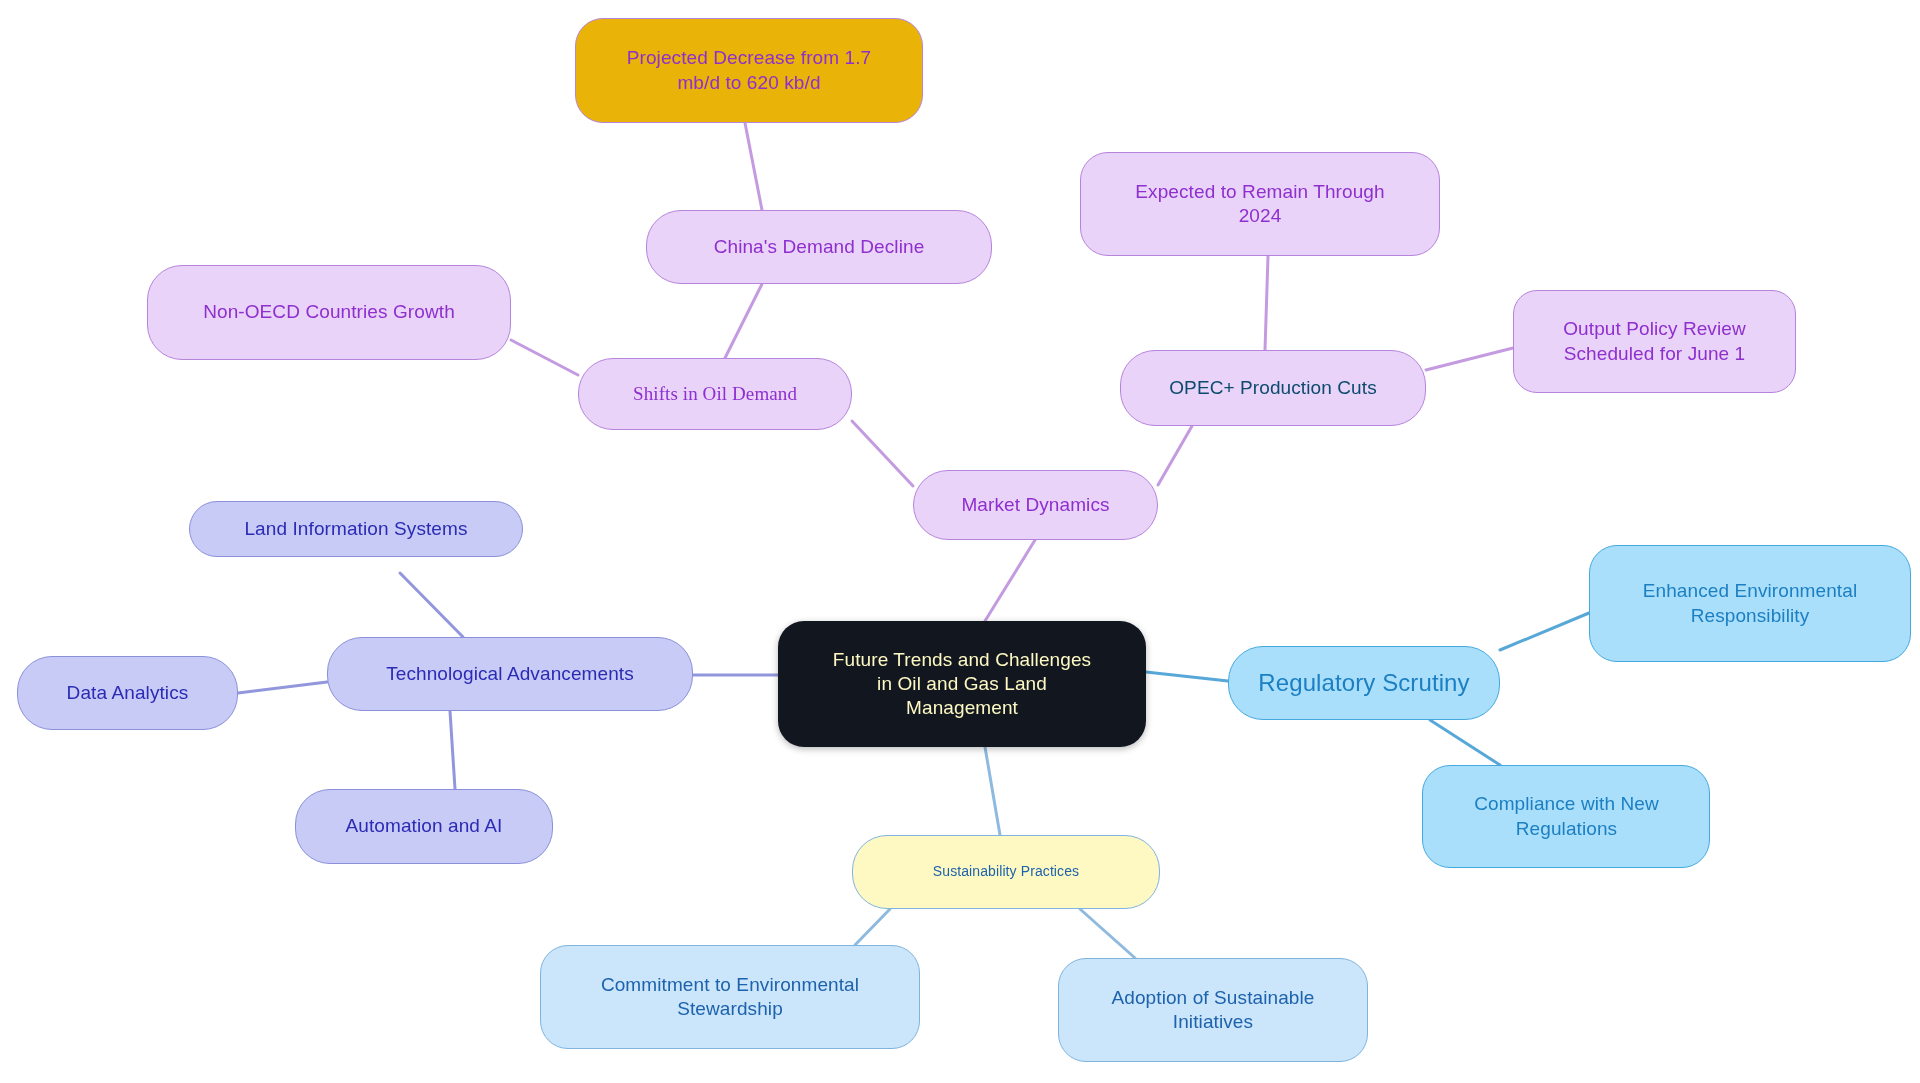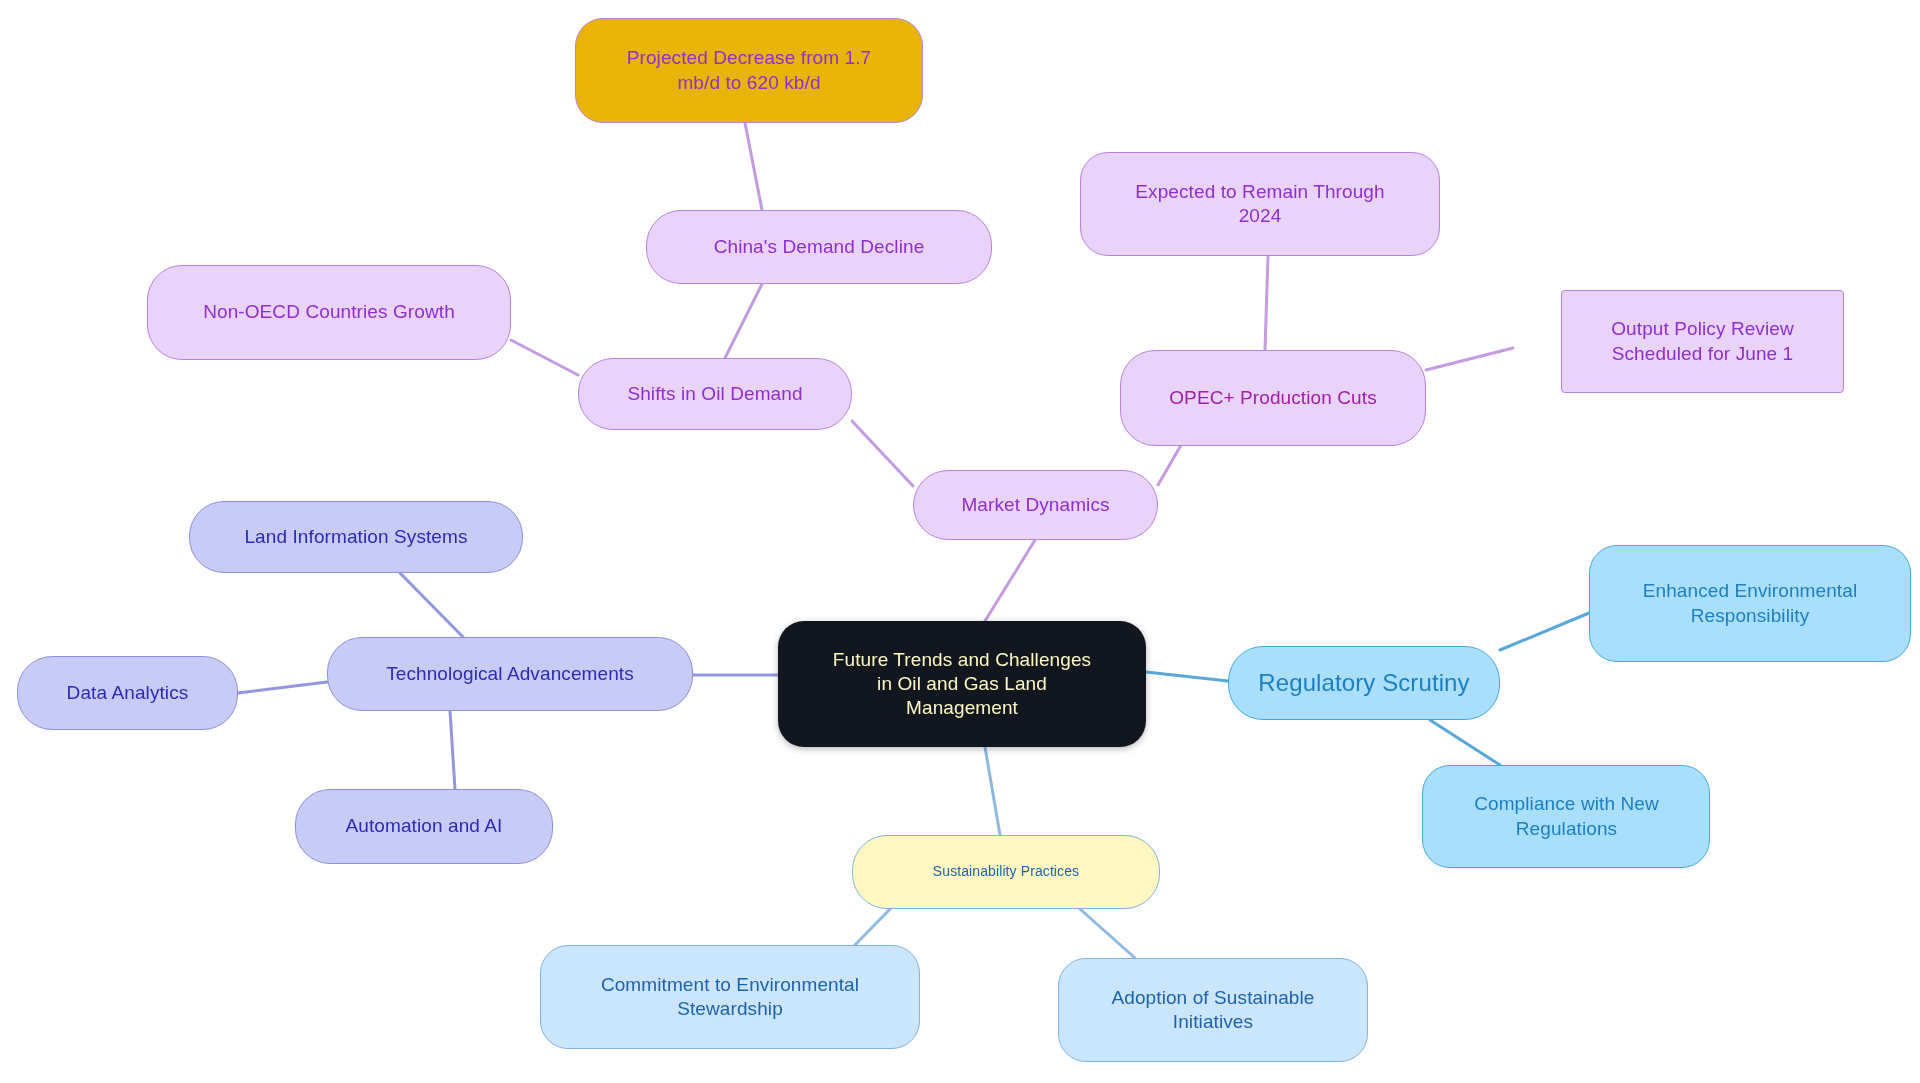--- a/index.html
+++ b/index.html
@@ -71,32 +71,32 @@
       <path d="M 1430 720 L 1500 765" stroke="#57a8d8" stroke-width="3" fill="none" stroke-linecap="round"></path>
       <path d="M 985 747 L 1000 835" stroke="#8fbadf" stroke-width="3" fill="none" stroke-linecap="round"></path>
       <path d="M 890 909 L 855 945" stroke="#8fbadf" stroke-width="3" fill="none" stroke-linecap="round"></path>
       <path d="M 1080 909 L 1135 958" stroke="#8fbadf" stroke-width="3" fill="none" stroke-linecap="round"></path>
     </svg>
   <div id="nodes-layer">
       <div class="node node-root" style="left: 778px; top: 621px; width: 368px; height: 126px; background: rgb(17, 22, 31); border-color: rgb(17, 22, 31); color: #fef9c3; font-size: 19px; border-radius: 26px;"><span>Future Trends and Challenges
 in Oil and Gas Land
 Management</span></div>
       <div class="node" style="left: 913px; top: 470px; width: 245px; height: 70px; background: rgb(233, 211, 249); border-color: rgb(183, 132, 221); color: rgb(142, 47, 206); font-size: 19px; border-radius: 35px;"><span>Market Dynamics</span></div>
-      <div class="node" style="left: 578px; top: 358px; width: 274px; height: 72px; background: rgb(233, 211, 249); border-color: rgb(183, 132, 221); color: rgb(142, 47, 206); font-size: 19px; border-radius: 35px;"><span>Shifts in Oil Demand</span></div>
+      <div class="node" style="left: 578px; top: 358px; width: 274px; height: 72px; background: rgb(233, 211, 249); border-color: rgb(183, 132, 221); color: rgb(142, 47, 206); font-size: 19px; border-radius: 35px; font-family: Liberation Serif, serif;"><span>Shifts in Oil Demand</span></div>
       <div class="node" style="left: 646px; top: 210px; width: 346px; height: 74px; background: rgb(233, 211, 249); border-color: rgb(183, 132, 221); color: rgb(142, 47, 206); font-size: 19px; border-radius: 35px;"><span>China's Demand Decline</span></div>
       <div class="node" style="left: 575px; top: 18px; width: 348px; height: 105px; background: #eab308; border-color: rgb(183, 132, 221); color: rgb(142, 47, 206); font-size: 19px; border-radius: 28px;"><span>Projected Decrease from 1.7
 mb/d to 620 kb/d</span></div>
       <div class="node" style="left: 147px; top: 265px; width: 364px; height: 95px; background: rgb(233, 211, 249); border-color: rgb(183, 132, 221); color: rgb(142, 47, 206); font-size: 19px; border-radius: 35px;"><span>Non-OECD Countries Growth</span></div>
-      <div class="node" style="left: 1120px; top: 350px; width: 306px; height: 96px; background: rgb(233, 211, 249); border-color: rgb(183, 132, 221); color: #a21caf; font-size: 19px; border-radius: 35px;"><span>OPEC+ Production Cuts</span></div>
+      <div class="node" style="left: 1120px; top: 350px; width: 306px; height: 76px; background: rgb(233, 211, 249); border-color: rgb(183, 132, 221); color: #0c4a6e; font-size: 19px; border-radius: 35px;"><span>OPEC+ Production Cuts</span></div>
       <div class="node" style="left: 1080px; top: 152px; width: 360px; height: 104px; background: rgb(233, 211, 249); border-color: rgb(183, 132, 221); color: rgb(142, 47, 206); font-size: 19px; border-radius: 28px;"><span>Expected to Remain Through
 2024</span></div>
-      <div class="node" style="left: 1513px; top: 290px; width: 283px; height: 103px; background: rgb(233, 211, 249); border-color: rgb(183, 132, 221); color: rgb(142, 47, 206); font-size: 19px; border-radius: 4px; margin-left: 48px;"><span>Output Policy Review
+      <div class="node" style="left: 1513px; top: 290px; width: 283px; height: 103px; background: rgb(233, 211, 249); border-color: rgb(183, 132, 221); color: rgb(142, 47, 206); font-size: 19px; border-radius: 24px;"><span>Output Policy Review
 Scheduled for June 1</span></div>
       <div class="node" style="left: 327px; top: 637px; width: 366px; height: 74px; background: rgb(199, 203, 246); border-color: rgb(139, 144, 218); color: rgb(43, 43, 181); font-size: 19px; border-radius: 35px;"><span>Technological Advancements</span></div>
-      <div class="node" style="left: 189px; top: 501px; width: 334px; height: 72px; background: rgb(199, 203, 246); border-color: rgb(139, 144, 218); color: rgb(43, 43, 181); font-size: 19px; border-radius: 35px;"><span>Land Information Systems</span></div>
+      <div class="node" style="left: 189px; top: 501px; width: 334px; height: 56px; background: rgb(199, 203, 246); border-color: rgb(139, 144, 218); color: rgb(43, 43, 181); font-size: 19px; border-radius: 35px;"><span>Land Information Systems</span></div>
       <div class="node" style="left: 17px; top: 656px; width: 221px; height: 74px; background: rgb(199, 203, 246); border-color: rgb(139, 144, 218); color: rgb(43, 43, 181); font-size: 19px; border-radius: 35px;"><span>Data Analytics</span></div>
       <div class="node" style="left: 295px; top: 789px; width: 258px; height: 75px; background: rgb(199, 203, 246); border-color: rgb(139, 144, 218); color: rgb(43, 43, 181); font-size: 19px; border-radius: 35px;"><span>Automation and AI</span></div>
       <div class="node" style="left: 1228px; top: 646px; width: 272px; height: 74px; background: rgb(170, 223, 251); border-color: rgb(68, 169, 223); color: rgb(27, 127, 194); font-size: 24px; border-radius: 35px;"><span>Regulatory Scrutiny</span></div>
       <div class="node" style="left: 1589px; top: 545px; width: 322px; height: 117px; background: rgb(170, 223, 251); border-color: rgb(68, 169, 223); color: rgb(27, 127, 194); font-size: 19px; border-radius: 28px;"><span>Enhanced Environmental
 Responsibility</span></div>
       <div class="node" style="left: 1422px; top: 765px; width: 288px; height: 103px; background: rgb(170, 223, 251); border-color: rgb(68, 169, 223); color: rgb(27, 127, 194); font-size: 19px; border-radius: 28px; padding-left: 15px;"><span>Compliance with New
 Regulations</span></div>
       <div class="node" style="left: 852px; top: 835px; width: 308px; height: 74px; background: #fef9c3; border-color: rgb(127, 180, 222); color: rgb(29, 98, 172); font-size: 14px; border-radius: 35px;"><span>Sustainability Practices</span></div>
       <div class="node" style="left: 540px; top: 945px; width: 380px; height: 104px; background: rgb(203, 229, 250); border-color: rgb(127, 180, 222); color: rgb(29, 98, 172); font-size: 19px; border-radius: 28px;"><span>Commitment to Environmental
 Stewardship</span></div>

